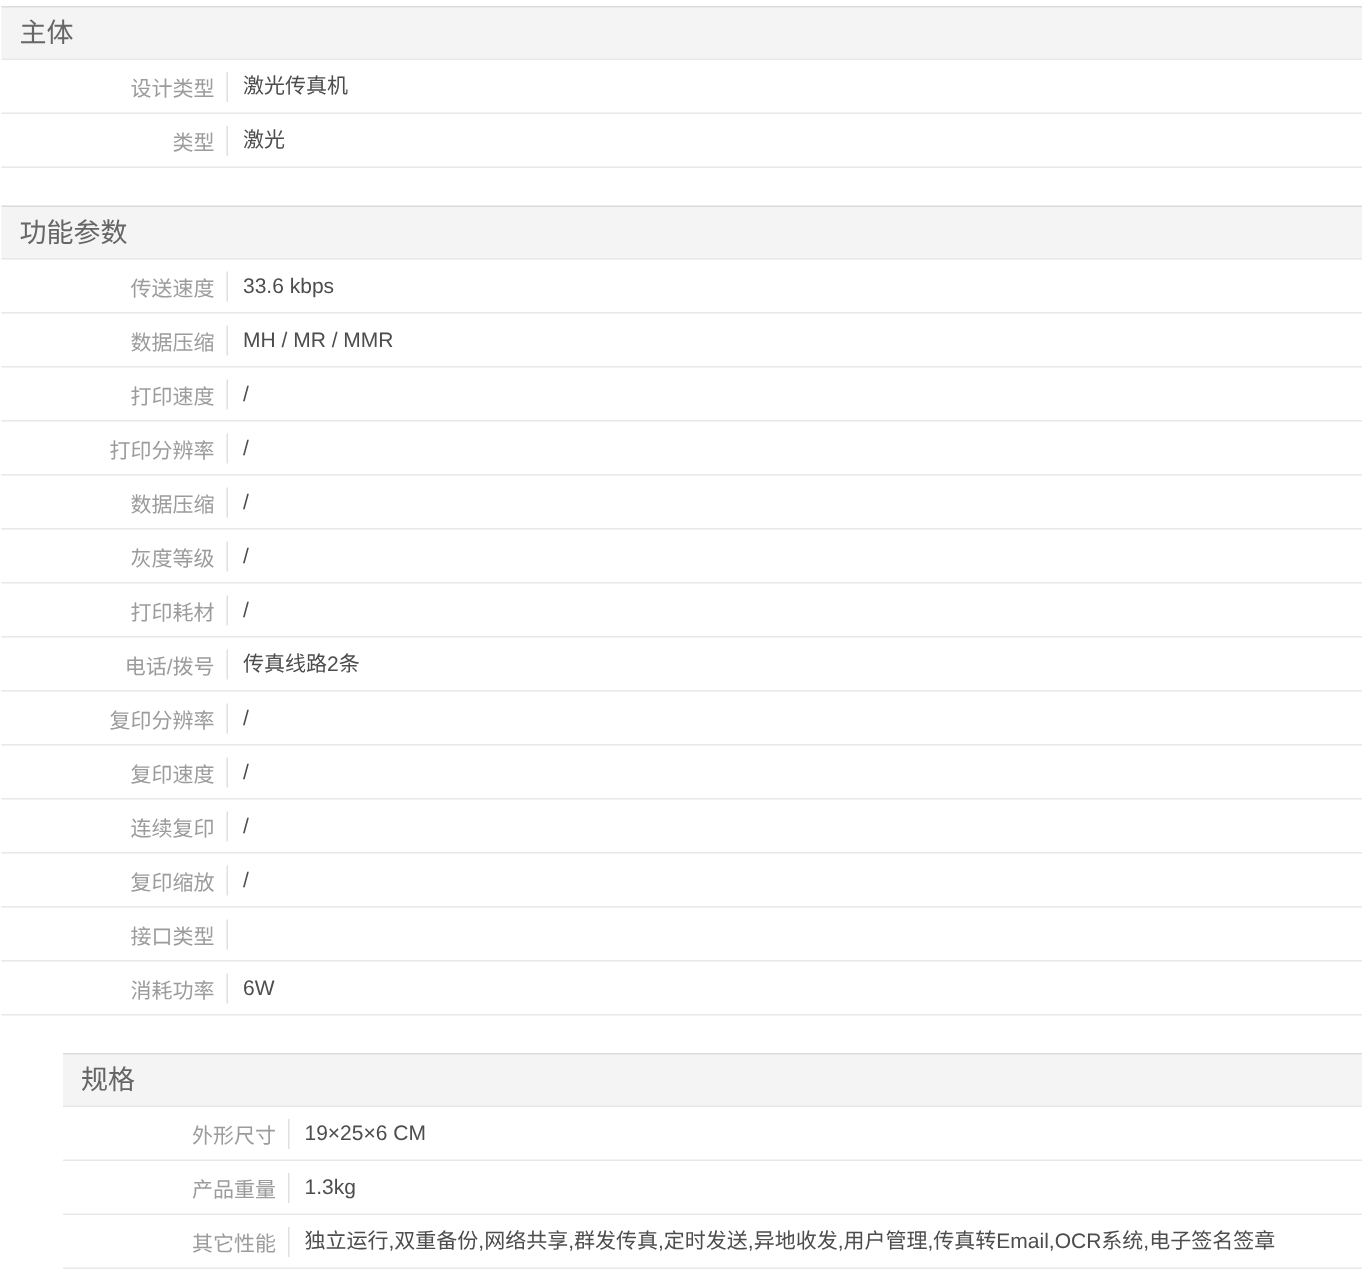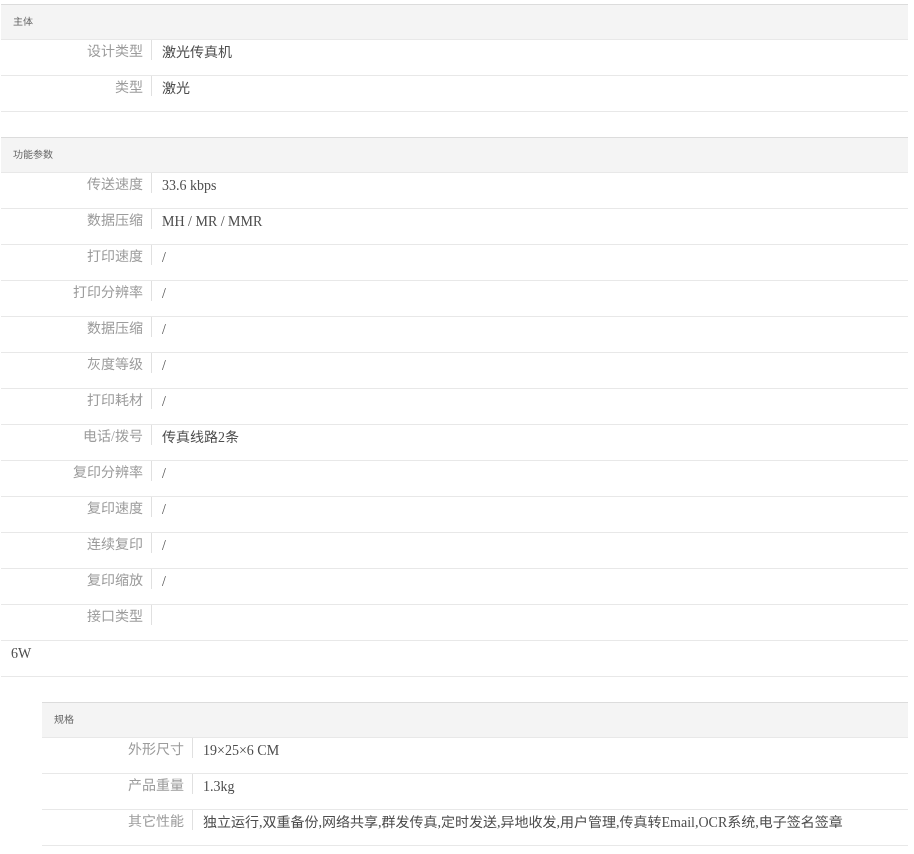--- a/index.html
+++ b/index.html
@@ -28,31 +28,30 @@
     margin-left: 41px;
   }
   .section-header {
     box-sizing: border-box;
     height: 36px;
     line-height: 34px;
     background: #f4f4f4;
     border-top: 1px solid #dcdcdc;
     border-bottom: 1px solid #e8e8e8;
     color: #666666;
-    font-size: 10px;
+    font-size: 18px;
     padding-left: 12px;
   }
   .spec-row {
     display: flex;
-    align-items: flex-start;
+    align-items: center;
     box-sizing: border-box;
     min-height: 36px;
     border-bottom: 1px solid #e8e8e8;
     font-size: 14px;
-    font-family: Liberation Serif, serif;
   }
   .spec-label {
     flex: 0 0 151px;
     box-sizing: border-box;
     display: flex;
     align-items: center;
     justify-content: flex-end;
     padding-right: 8px;
     color: #9c9c9c;
     border-right: 1px solid #e0e0e0;
@@ -134,20 +133,21 @@
           <div class="spec-value">/</div>
         </div>
         <div class="spec-row">
           <div class="spec-label">复印缩放</div>
           <div class="spec-value">/</div>
         </div>
         <div class="spec-row">
           <div class="spec-label">接口类型</div>
         </div>
         <div class="spec-row">
+          <div class="spec-label">消耗功率</div>
           <div class="spec-value">6W</div>
         </div>
       </div>
       <div class="spec-section">
         <div class="section-header">规格</div>
         <div class="spec-row">
           <div class="spec-label">外形尺寸</div>
           <div class="spec-value">19×25×6 CM</div>
         </div>
         <div class="spec-row">

